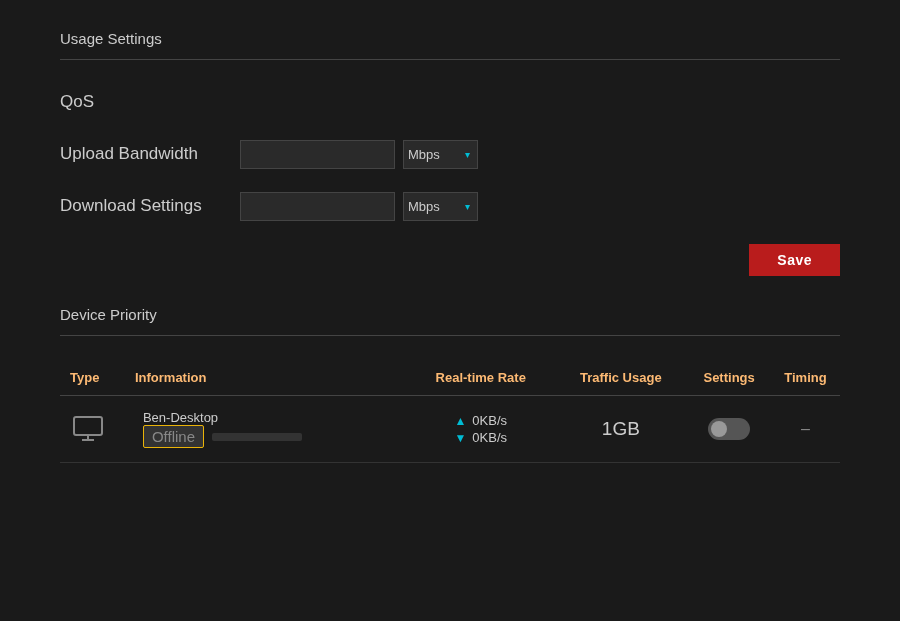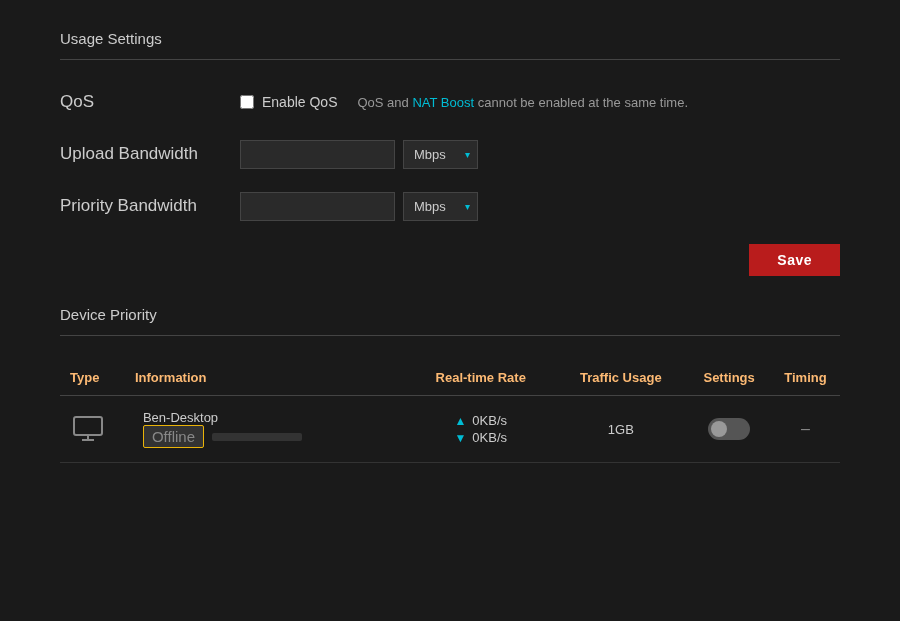--- a/index.html
+++ b/index.html
@@ -101,21 +101,21 @@
 
     .select-wrapper {
       position: relative;
       display: inline-block;
     }
 
     .select-input {
       background-color: #2a2a2a;
       border: 1px solid #444;
       color: #ccc;
-      padding: 6px 24px 6px 10px;
+      padding: 6px 24px 6px 4px;
       font-size: 13px;
       appearance: none;
       cursor: pointer;
       outline: none;
       min-width: 75px;
     }
 
     .select-arrow {
       position: absolute;
       right: 8px;
@@ -318,62 +318,53 @@
       background-color: #fff;
     }
 
     .timing-dash {
       color: #888;
       font-size: 16px;
     }
 
     .traffic-usage {
       color: #ccc;
-      font-size: 13px;
+      font-size: 19px;
     }
   </style>
 </head>
 <body>
 
 <div class="page-container">
 
   <h2 class="section-title">Usage Settings</h2>
   <hr class="section-divider">
 
   <div class="settings-form">
 
     <div class="form-row">
       <div class="form-label">QoS</div>
-      <div class="qos-row">
-        <div class="qos-checkbox-group">
-          <input type="checkbox" class="checkbox-input" style="">
-          <span>Enable QoS</span>
-        </div>
-        <div class="qos-note">
-          <span>QoS and </span><a href="#" class="qos-link">NAT Boost</a><span> cannot be enabled at the same time.</span>
-        </div>
-      </div>
     </div>
 
     <div class="form-row">
       <div class="form-label">Upload Bandwidth</div>
       <div class="form-control-group">
         <input type="text" class="text-input" style="">
         <div class="select-wrapper">
           <select class="select-input">
             <option>Mbps</option>
             <option>Kbps</option>
           </select>
           <span class="select-arrow">▾</span>
         </div>
       </div>
     </div>
 
     <div class="form-row">
-      <div class="form-label">Priority Bandwidth</div>
+      <div class="form-label">Download Settings</div>
       <div class="form-control-group">
         <input type="text" class="text-input" style="">
         <div class="select-wrapper">
           <select class="select-input">
             <option>Mbps</option>
             <option>Kbps</option>
           </select>
           <span class="select-arrow">▾</span>
         </div>
       </div>

